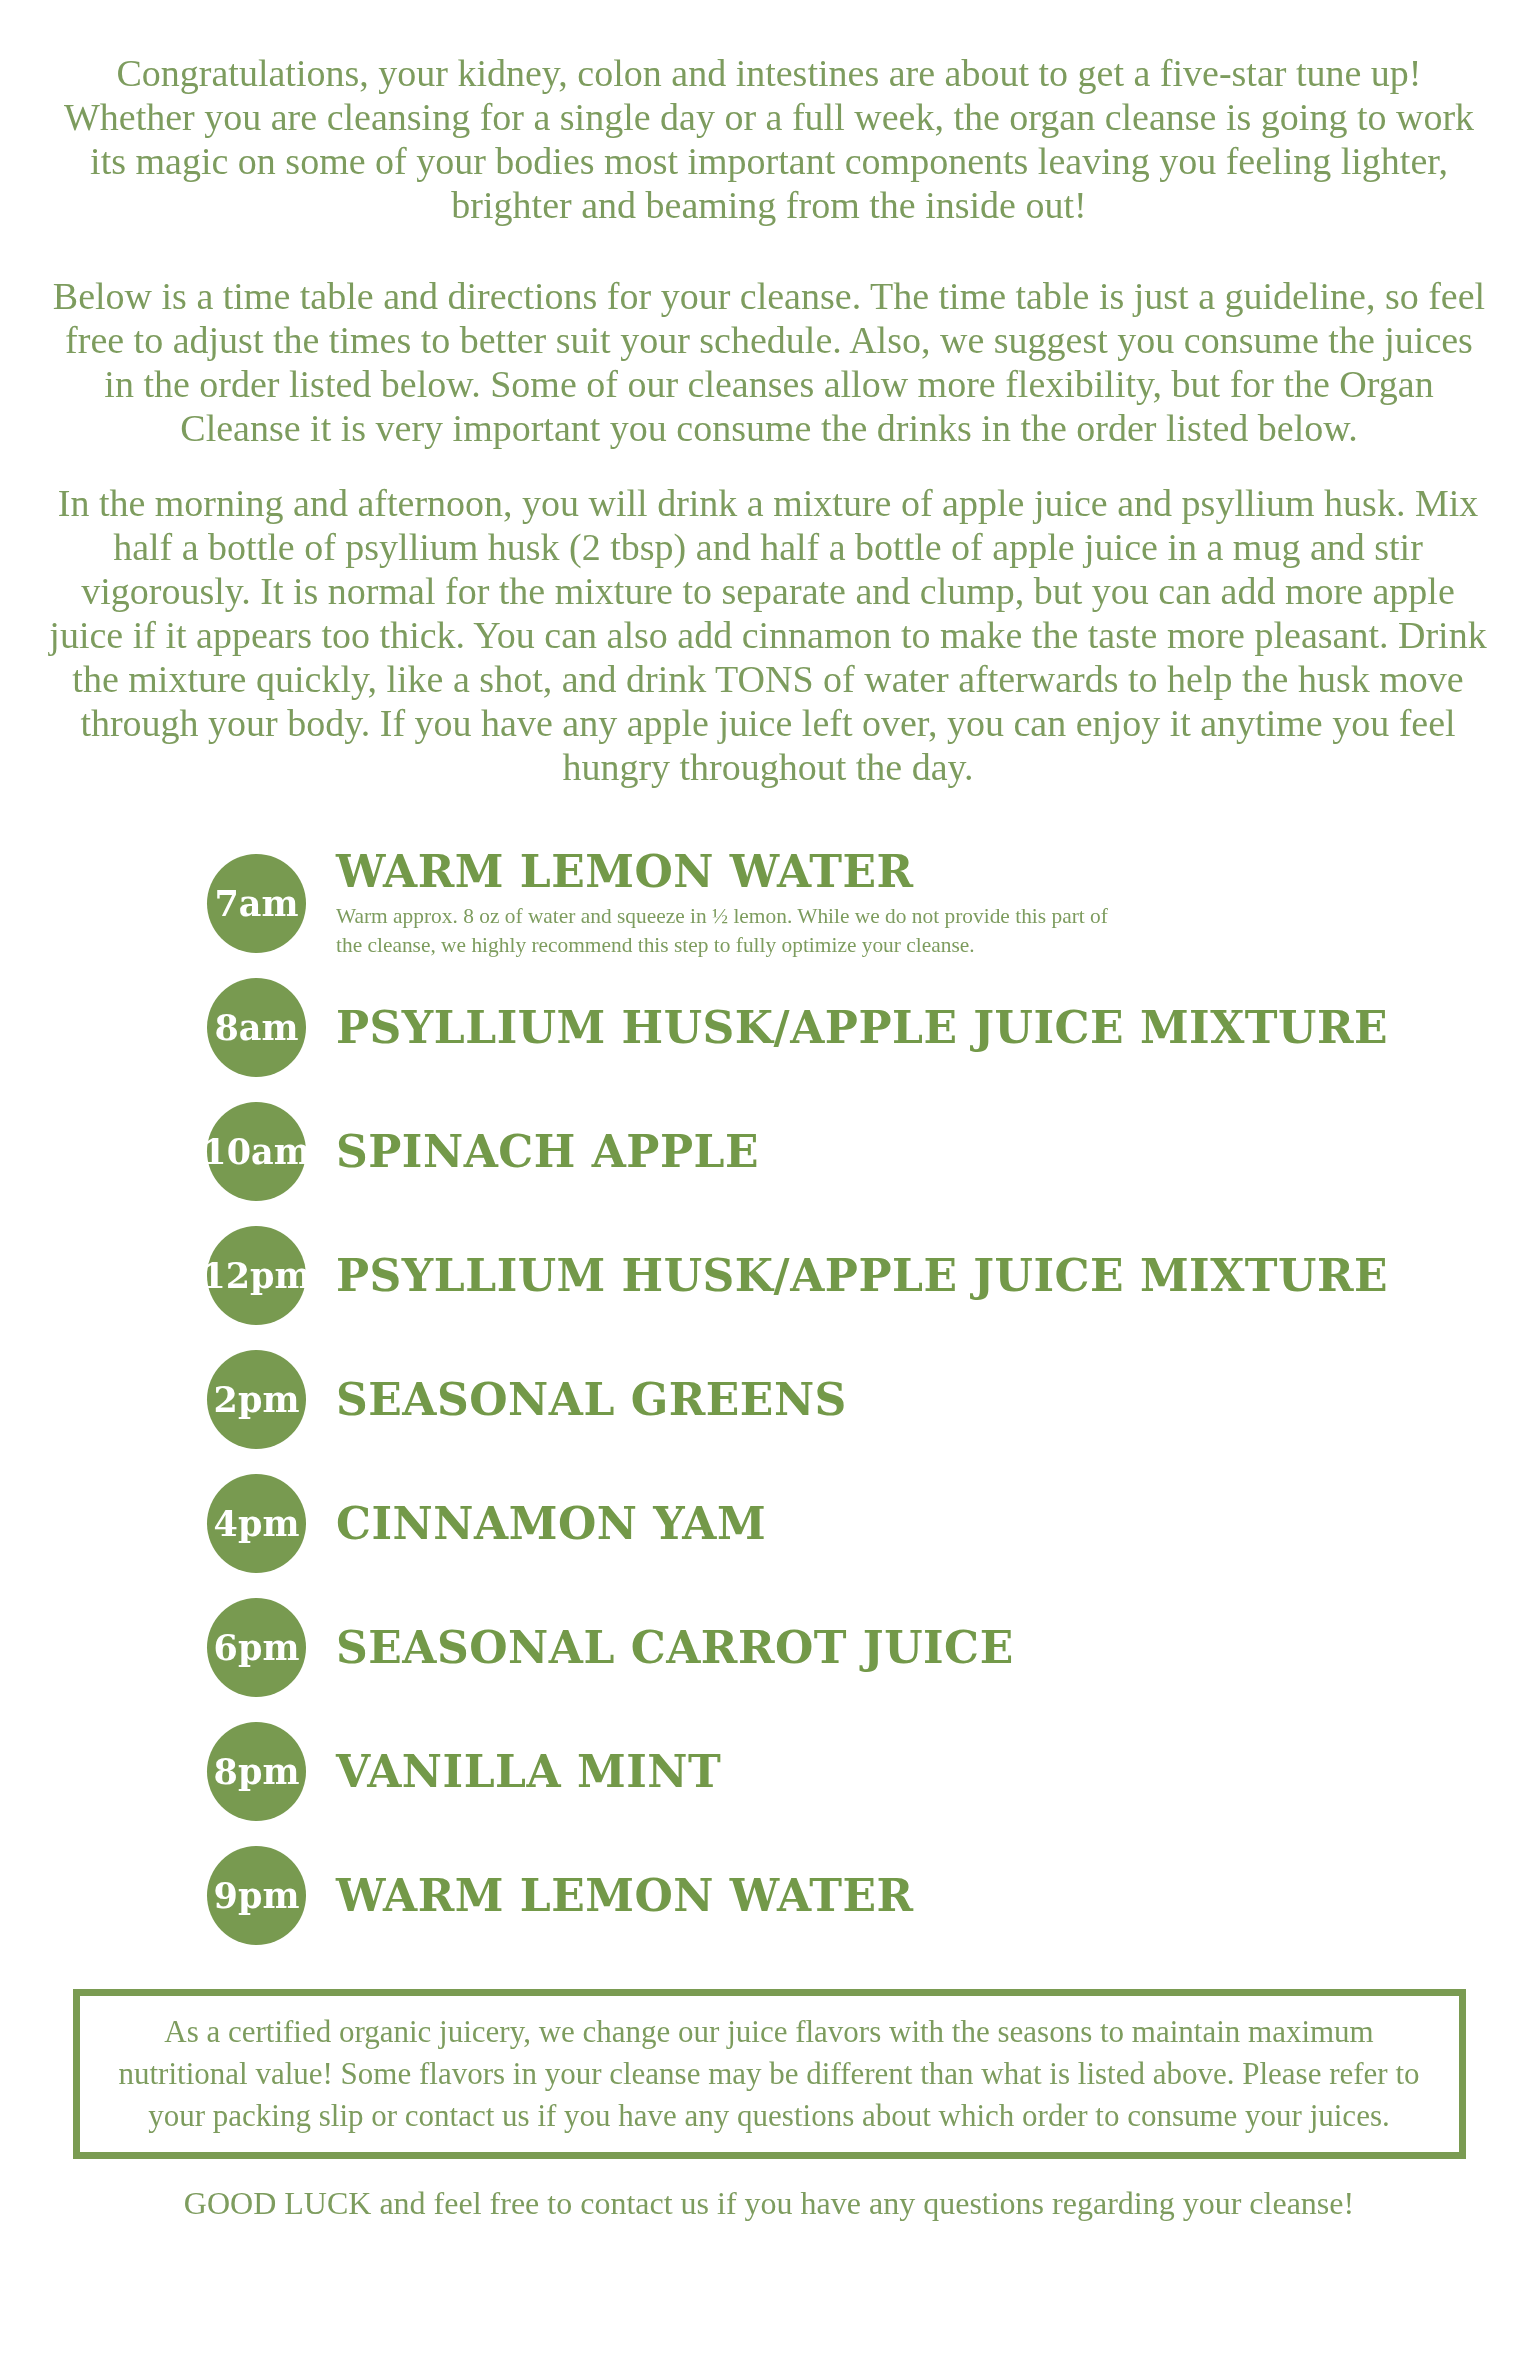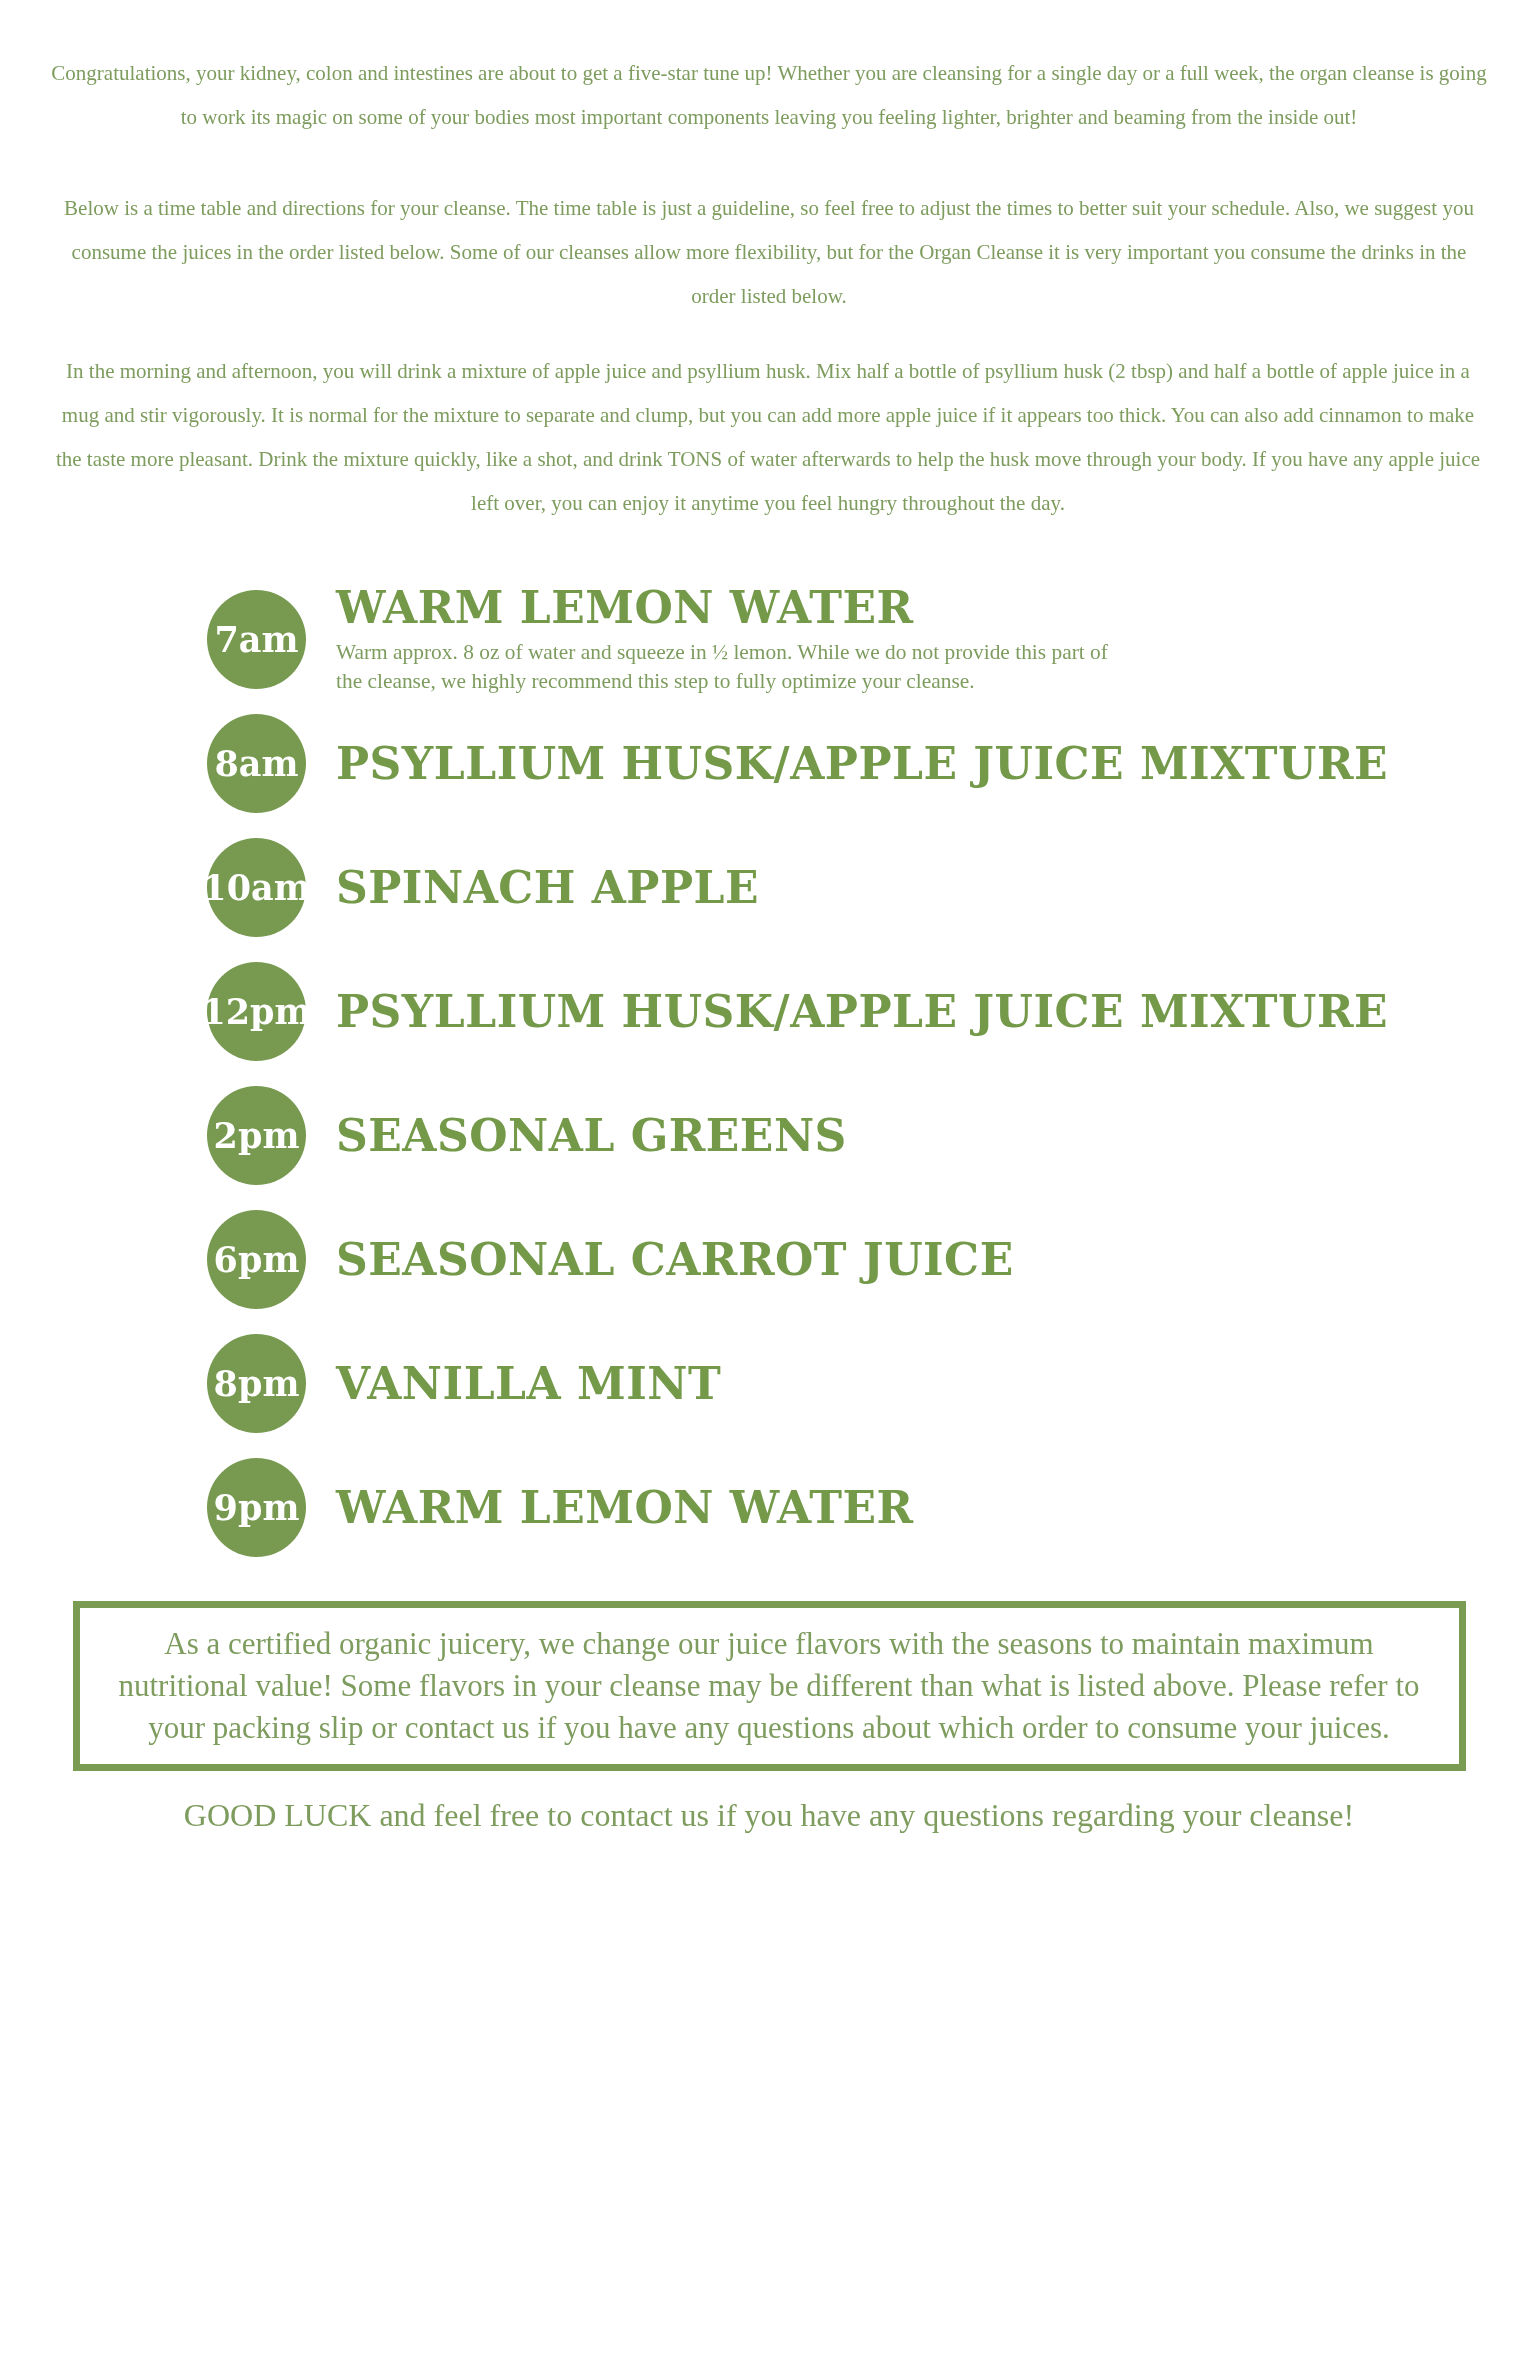--- a/index.html
+++ b/index.html
@@ -42,21 +42,21 @@
     margin:13px auto 0 auto;
     background-image:radial-gradient(circle 2.4px, var(--green-circle) 2.3px, transparent 2.6px);
     background-size:13px 9.3px;
     background-position:center;
     background-repeat:repeat-x;
   }
   p.intro{
     max-width:1440px;
     margin:0 auto;
     text-align:center;
-    font-size:21px;
+    font-size:38px;
     line-height:44px;
   }
   p.intro.p1{margin-top:17px;}
   p.intro.p2{margin-top:47px;}
   p.intro.p3{margin-top:31px;margin-left:48px;}
   .schedule{
     margin-top:52px;
     margin-left:207px;
   }
   .row{
@@ -153,20 +153,26 @@
           <div class="rowlabel">PSYLLIUM HUSK/APPLE JUICE MIXTURE</div>
         </div>
       </div>
       <div class="row">
         <div class="badge">2pm</div>
         <div class="rowtext">
           <div class="rowlabel">SEASONAL GREENS</div>
         </div>
       </div>
       <div class="row">
+        <div class="badge">4pm</div>
+        <div class="rowtext">
+          <div class="rowlabel">CINNAMON YAM</div>
+        </div>
+      </div>
+      <div class="row">
         <div class="badge">6pm</div>
         <div class="rowtext">
           <div class="rowlabel">SEASONAL CARROT JUICE</div>
         </div>
       </div>
       <div class="row">
         <div class="badge">8pm</div>
         <div class="rowtext">
           <div class="rowlabel">VANILLA MINT</div>
         </div>

